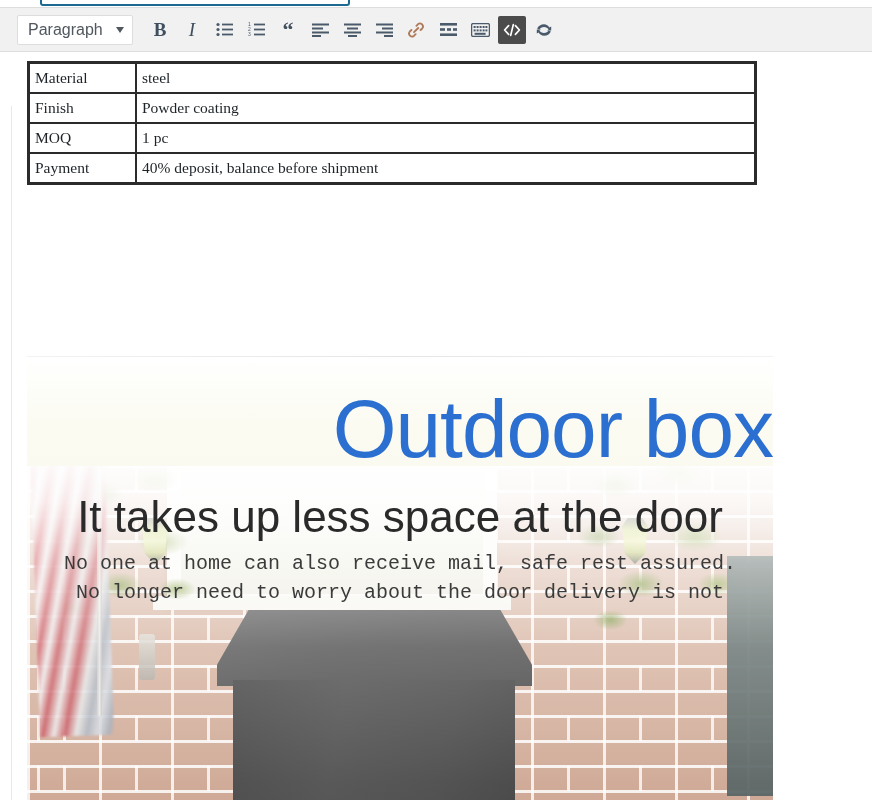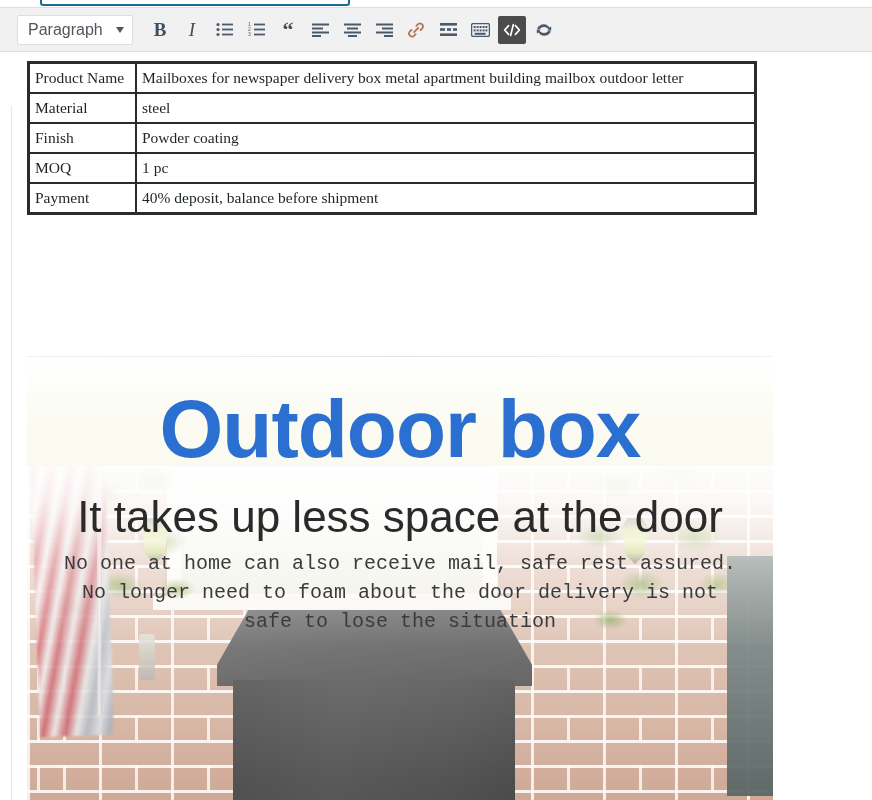--- a/index.html
+++ b/index.html
@@ -328,24 +328,25 @@
   .img-text {
     position: absolute;
     left: 0; right: 0; top: 0;
     text-align: center;
     pointer-events: none;
   }
   .img-title {
     margin: 30px 0 0 0;
     font-family: "Liberation Sans", sans-serif;
     font-size: 82px;
-    font-weight: bold;
+    font-weight: normal;
     letter-spacing: -1px;
     color: #2b6fd1;
     line-height: 1;
+    text-align: right;
   }
   .img-sub1 {
     margin: 24px 0 0 0;
     font-family: "Liberation Sans", sans-serif;
     font-size: 44px;
     font-weight: normal;
     color: #2a2a2a;
     line-height: 1.05;
   }
   .img-sub2 {
@@ -506,24 +507,20 @@
     </div>
 
   </div>
 
   <div class="content">
 
     <div class="gutter"></div>
 
     <table class="spec-table">
       <tbody>
-        <tr>
-          <td class="key">Product Name</td>
-          <td>Mailboxes for newspaper delivery box metal apartment building mailbox outdoor letter</td>
-        </tr>
         <tr>
           <td class="key">Material</td>
           <td>steel</td>
         </tr>
         <tr>
           <td class="key">Finish</td>
           <td>Powder coating</td>
         </tr>
         <tr>
           <td class="key">MOQ</td>
@@ -564,21 +561,20 @@
           <div class="mailbox-lid"></div>
           <div class="mailbox-body"></div>
 
           <div class="photo-wash"></div>
         </div>
 
         <div class="img-text">
           <p class="img-title">Outdoor box</p>
           <p class="img-sub1">It takes up less space at the door</p>
           <p class="img-sub2">No one at home can also receive mail, safe rest assured.</p>
-          <p class="img-sub2" style="margin-top:2px">No longer need to foam about the door delivery is not</p>
-          <p class="img-sub2" style="margin-top:2px">safe to lose the situation</p>
+          <p class="img-sub2" style="margin-top:2px">No longer need to worry about the door delivery is not</p>
         </div>
 
       </div>
     </div>
 
   </div>
 </div>
 
 </body></html>

